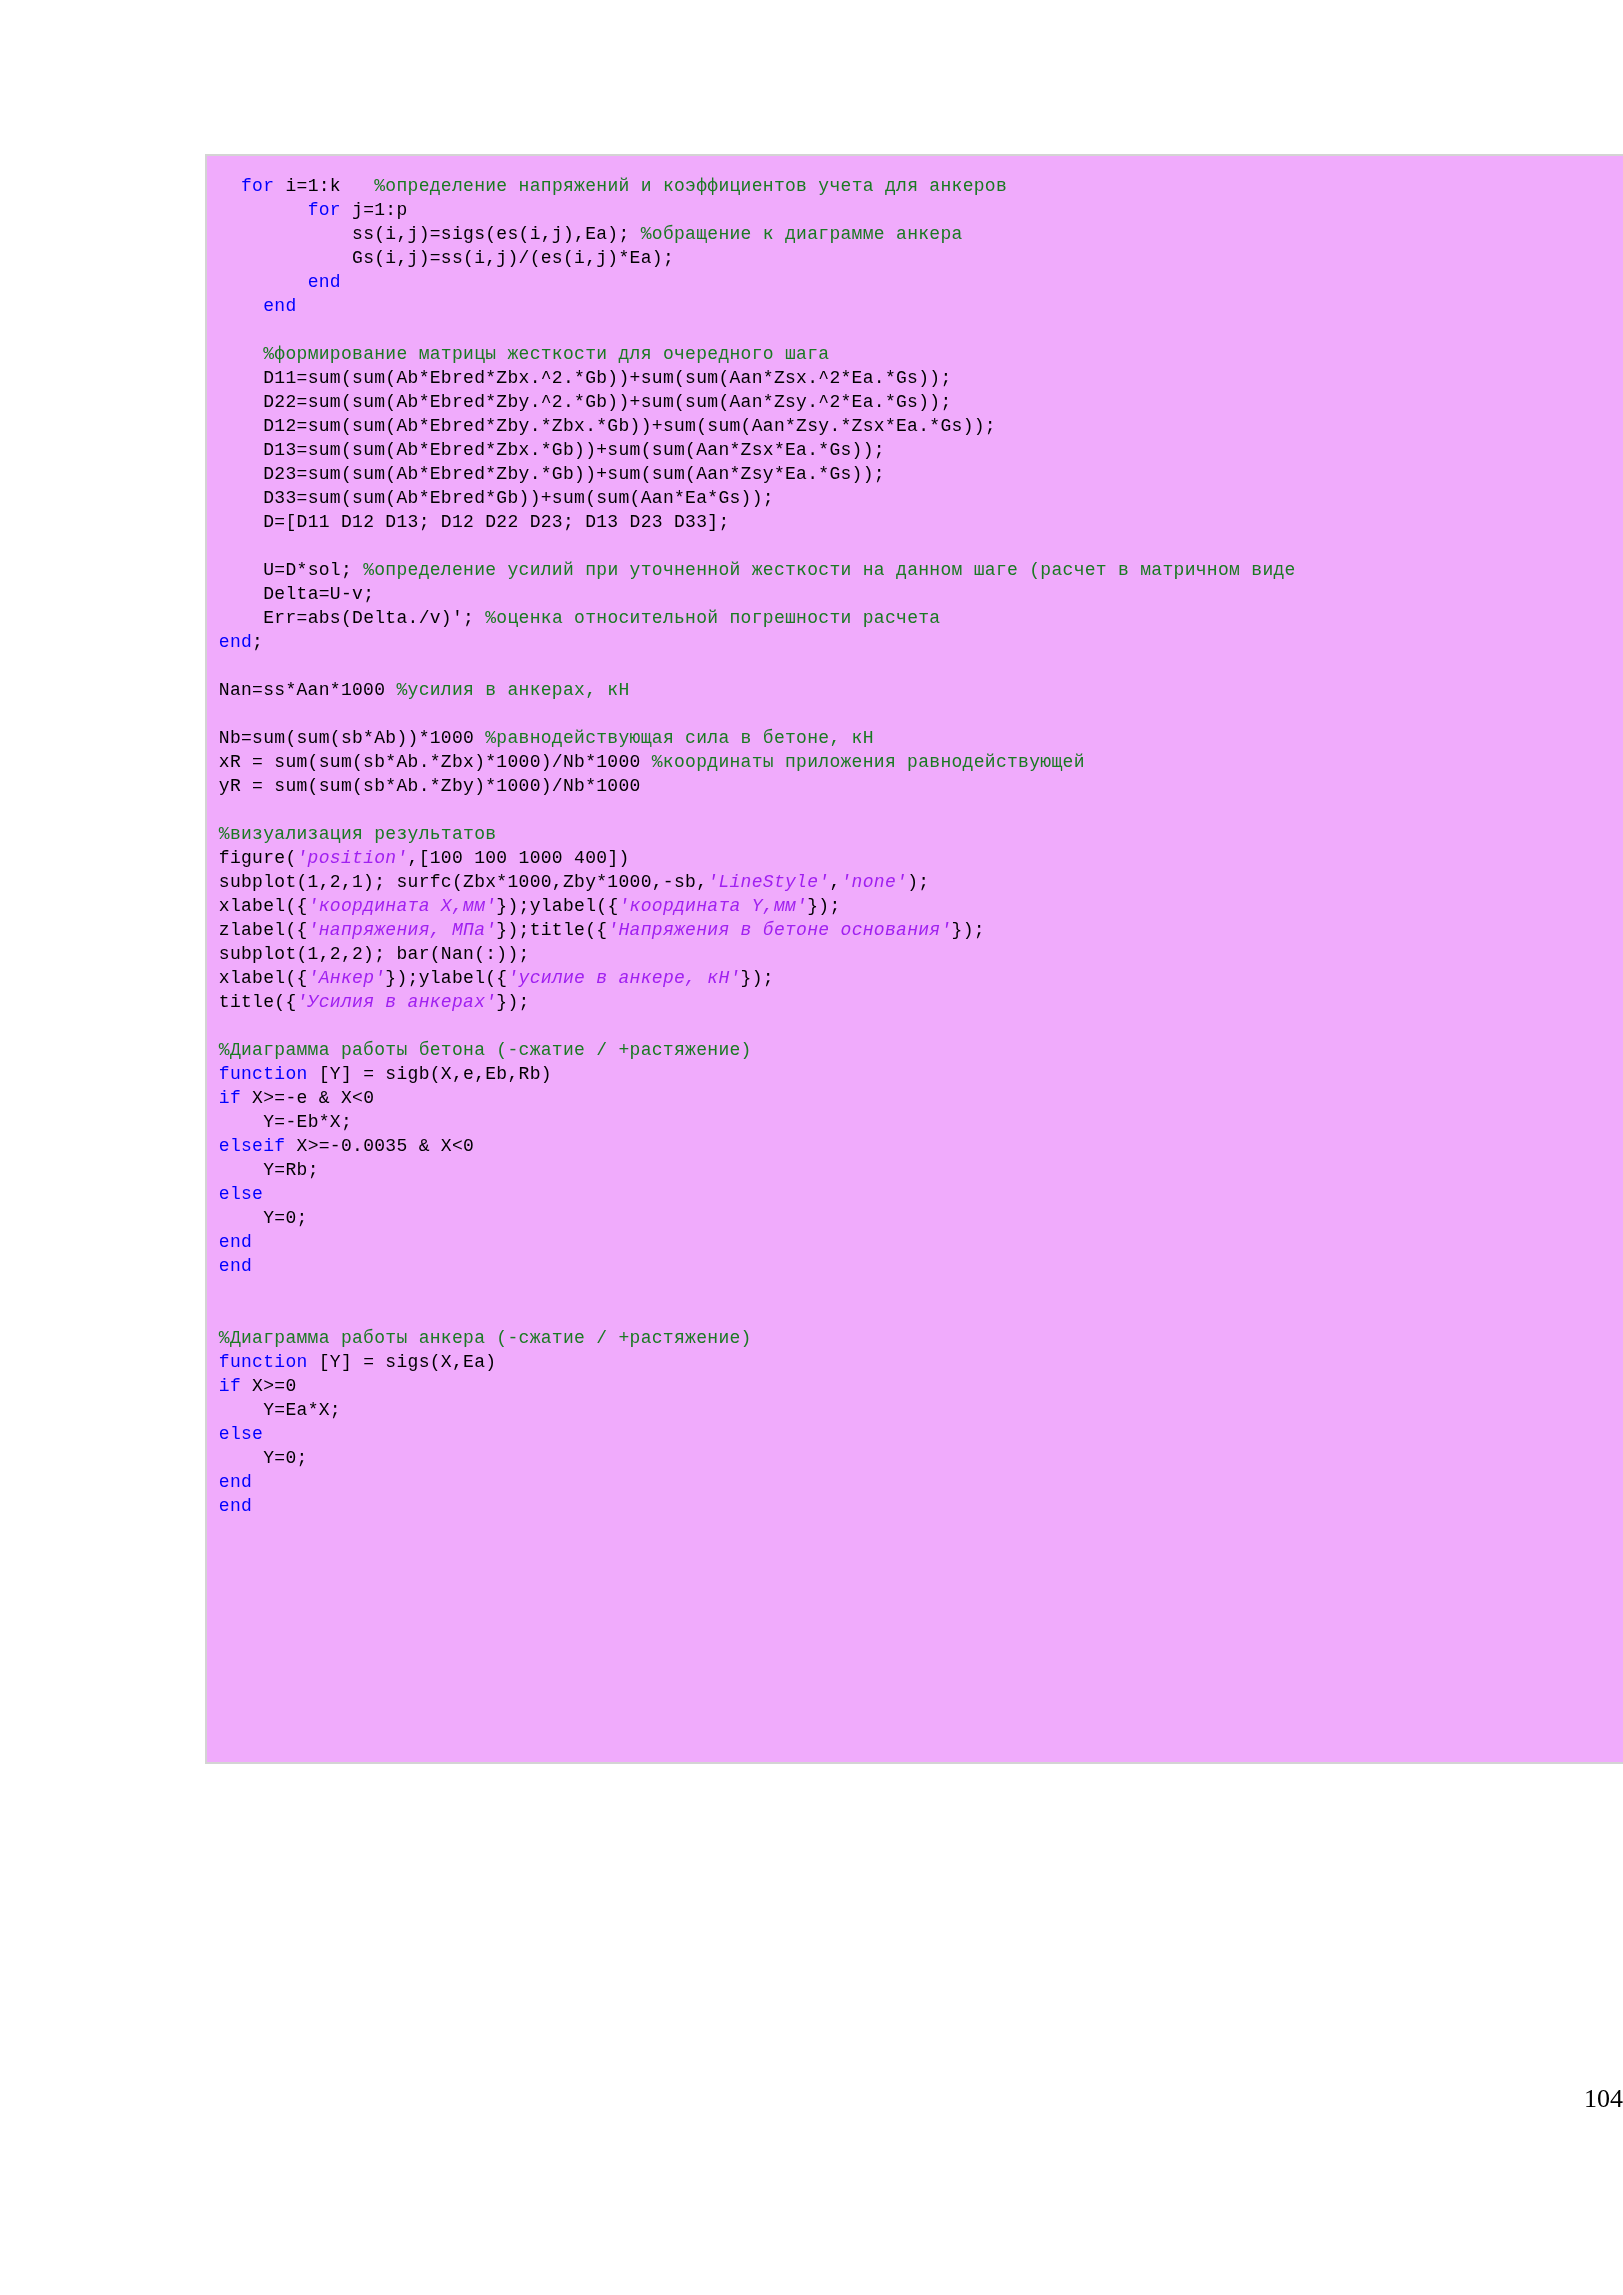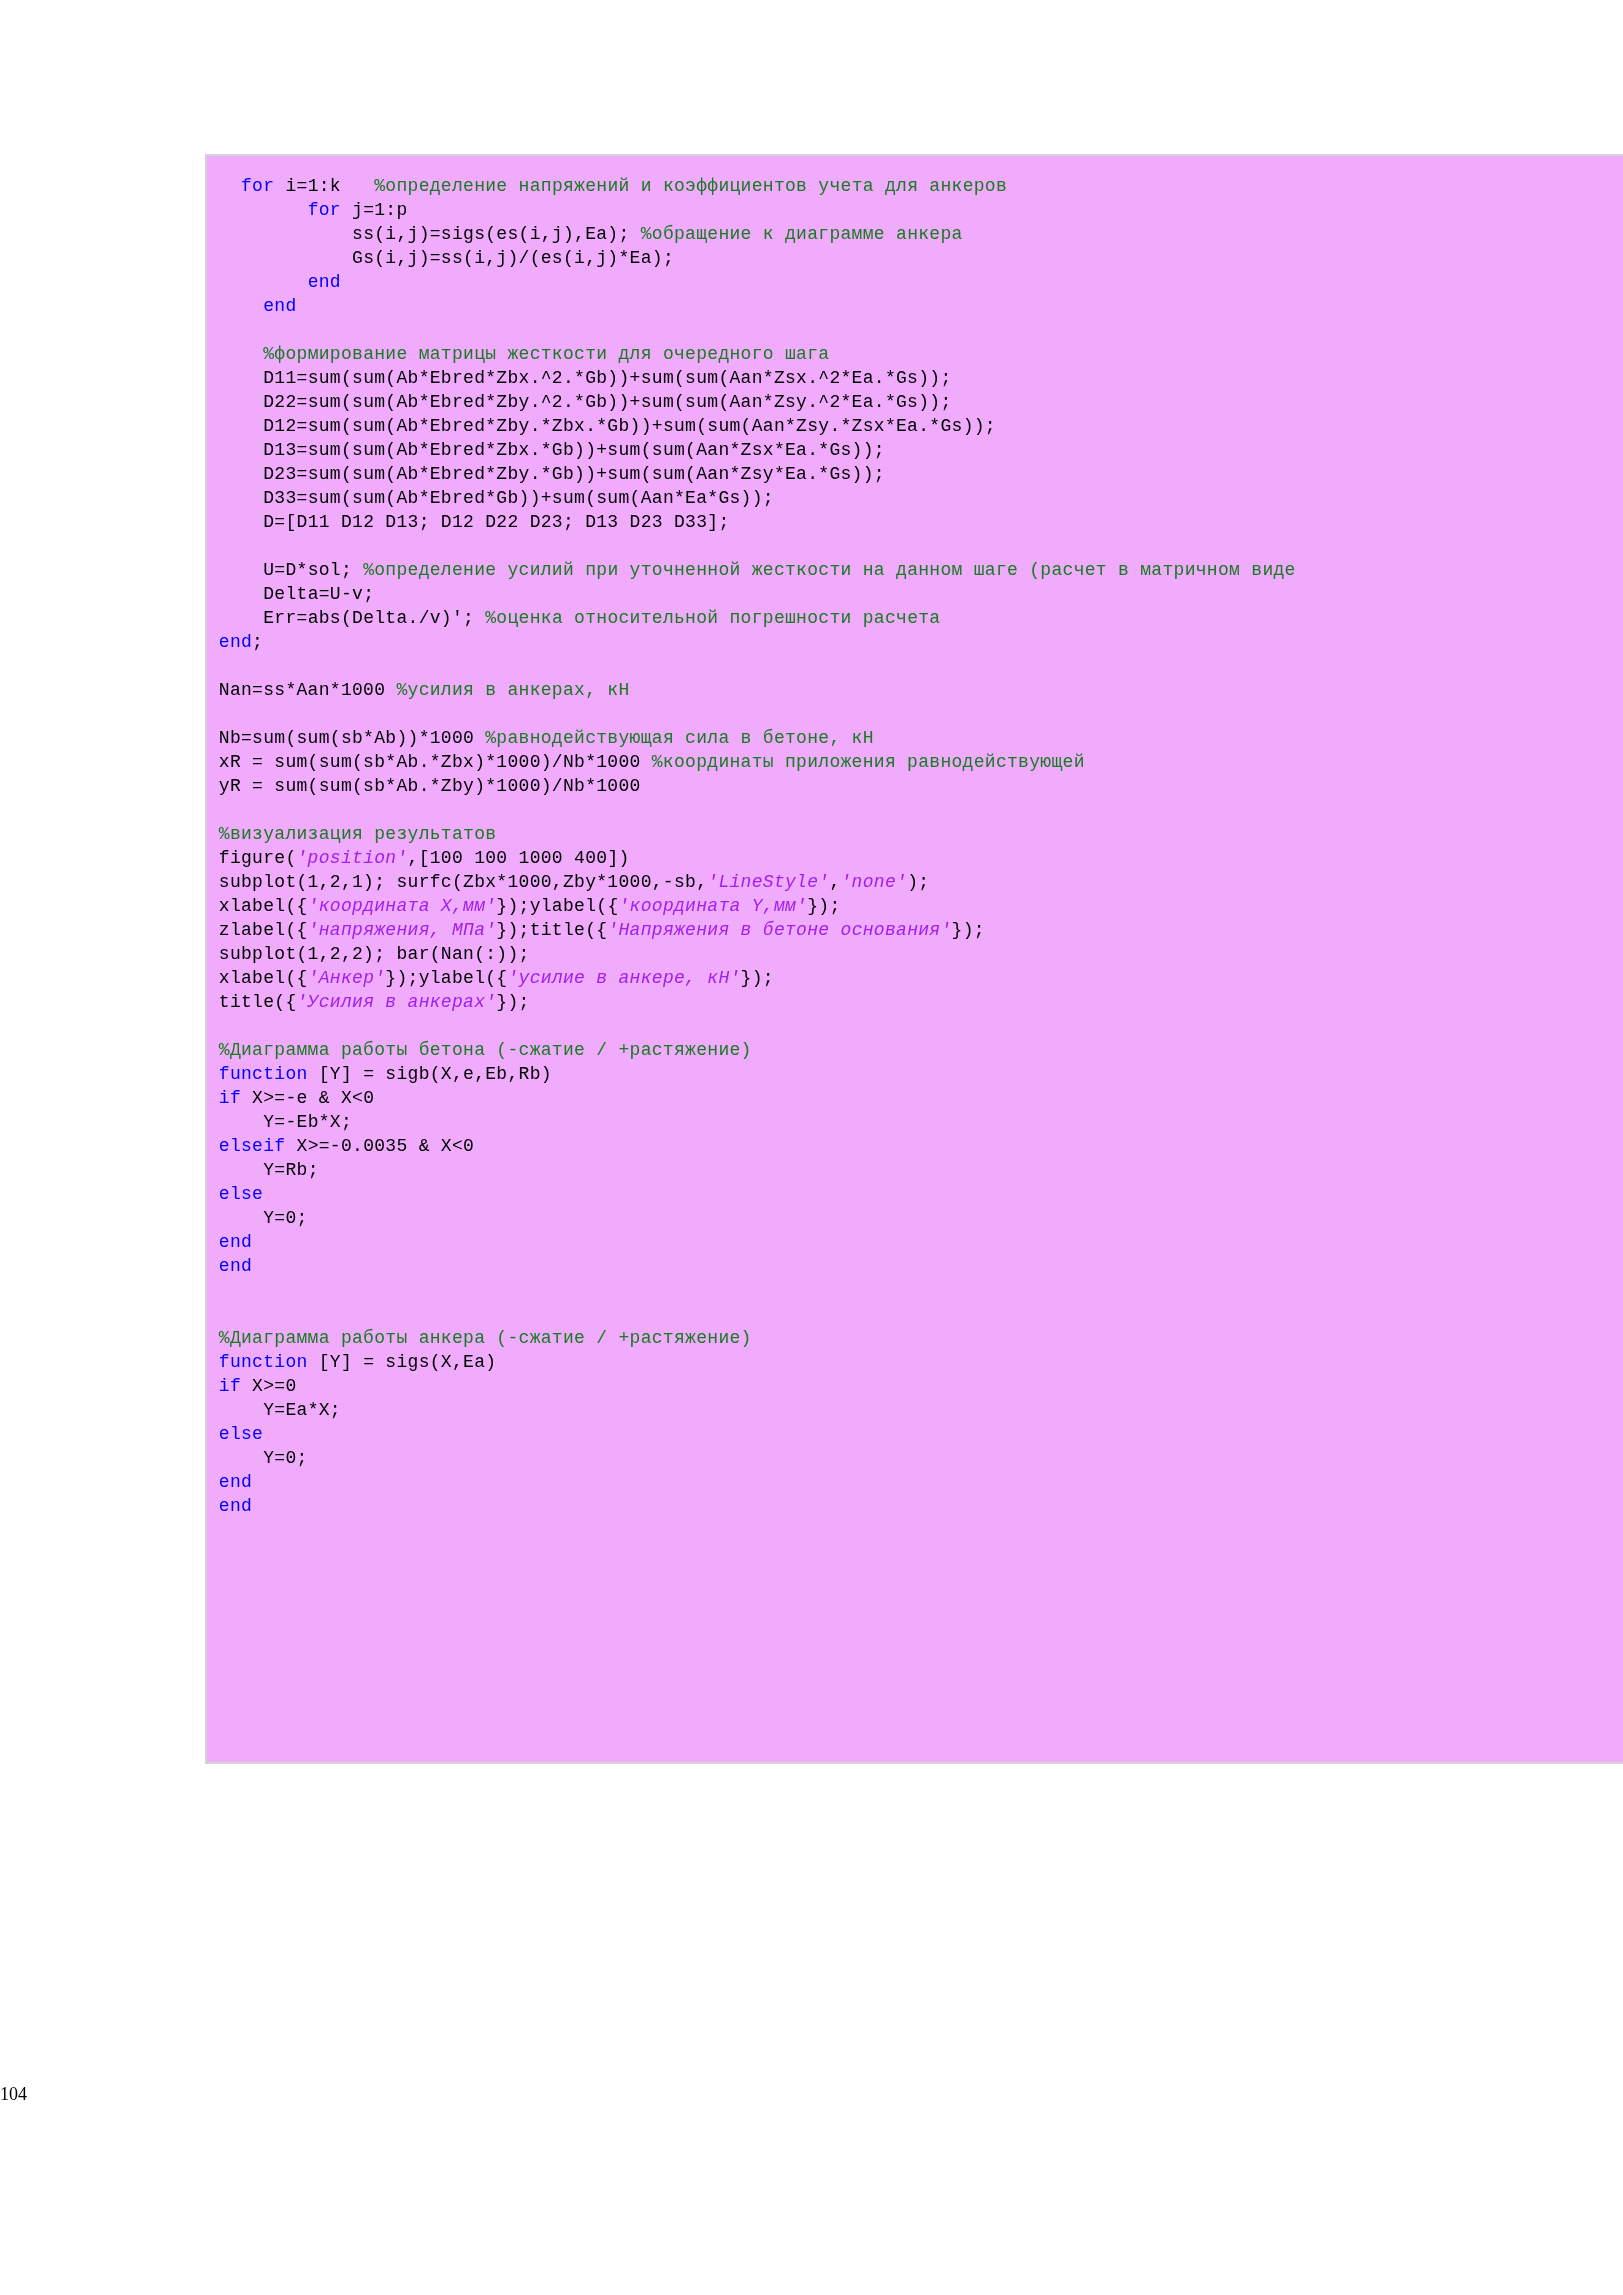--- a/index.html
+++ b/index.html
@@ -60,23 +60,23 @@
   .cmt  { color: #1a7a22; }
   .str  { color: #a020f0; font-style: italic; }
   .pln  { color: #000000; }
 
   
   #page-number {
     position: absolute;
     left: 0;
     top: 2084px;
     width: 1623px;
-    text-align: left;
+    text-align: right;
     font-family: "Liberation Serif", serif;
-    font-size: 18px;
+    font-size: 26px;
     color: #000000;
   }
 </style>
 </head>
 <body>
 
 <div id="page">
 
   <div id="code-block">
     <div id="code-listing"><span class="ln"><span class="pln">  </span><span class="kw">for</span><span class="pln"> i=1:k   </span><span class="cmt">%определение напряжений и коэффициентов учета для анкеров</span></span><span class="ln"><span class="pln">        </span><span class="kw">for</span><span class="pln"> j=1:p</span></span><span class="ln"><span class="pln">            ss(i,j)=sigs(es(i,j),Ea); </span><span class="cmt">%обращение к диаграмме анкера</span></span><span class="ln"><span class="pln">            Gs(i,j)=ss(i,j)/(es(i,j)*Ea);</span></span><span class="ln"><span class="pln">        </span><span class="kw">end</span></span><span class="ln"><span class="pln">    </span><span class="kw">end</span></span><span class="ln blank">&nbsp;</span><span class="ln"><span class="pln">    </span><span class="cmt">%формирование матрицы жесткости для очередного шага</span></span><span class="ln"><span class="pln">    D11=sum(sum(Ab*Ebred*Zbx.^2.*Gb))+sum(sum(Aan*Zsx.^2*Ea.*Gs));</span></span><span class="ln"><span class="pln">    D22=sum(sum(Ab*Ebred*Zby.^2.*Gb))+sum(sum(Aan*Zsy.^2*Ea.*Gs));</span></span><span class="ln"><span class="pln">    D12=sum(sum(Ab*Ebred*Zby.*Zbx.*Gb))+sum(sum(Aan*Zsy.*Zsx*Ea.*Gs));</span></span><span class="ln"><span class="pln">    D13=sum(sum(Ab*Ebred*Zbx.*Gb))+sum(sum(Aan*Zsx*Ea.*Gs));</span></span><span class="ln"><span class="pln">    D23=sum(sum(Ab*Ebred*Zby.*Gb))+sum(sum(Aan*Zsy*Ea.*Gs));</span></span><span class="ln"><span class="pln">    D33=sum(sum(Ab*Ebred*Gb))+sum(sum(Aan*Ea*Gs));</span></span><span class="ln"><span class="pln">    D=[D11 D12 D13; D12 D22 D23; D13 D23 D33];</span></span><span class="ln blank">&nbsp;</span><span class="ln"><span class="pln">    U=D*sol; </span><span class="cmt">%определение усилий при уточненной жесткости на данном шаге (расчет в матричном виде</span></span><span class="ln"><span class="pln">    Delta=U-v;</span></span><span class="ln"><span class="pln">    Err=abs(Delta./v)'; </span><span class="cmt">%оценка относительной погрешности расчета</span></span><span class="ln"><span class="kw">end</span><span class="pln">;</span></span><span class="ln blank">&nbsp;</span><span class="ln"><span class="pln">Nan=ss*Aan*1000 </span><span class="cmt">%усилия в анкерах, кН</span></span><span class="ln blank">&nbsp;</span><span class="ln"><span class="pln">Nb=sum(sum(sb*Ab))*1000 </span><span class="cmt">%равнодействующая сила в бетоне, кН</span></span><span class="ln"><span class="pln">xR = sum(sum(sb*Ab.*Zbx)*1000)/Nb*1000 </span><span class="cmt">%координаты приложения равнодействующей</span></span><span class="ln"><span class="pln">yR = sum(sum(sb*Ab.*Zby)*1000)/Nb*1000</span></span><span class="ln blank">&nbsp;</span><span class="ln"><span class="cmt">%визуализация результатов</span></span><span class="ln"><span class="pln">figure(</span><span class="str">'position'</span><span class="pln">,[100 100 1000 400])</span></span><span class="ln"><span class="pln">subplot(1,2,1); surfc(Zbx*1000,Zby*1000,-sb,</span><span class="str">'LineStyle'</span><span class="pln">,</span><span class="str">'none'</span><span class="pln">);</span></span><span class="ln"><span class="pln">xlabel({</span><span class="str">'координата X,мм'</span><span class="pln">});ylabel({</span><span class="str">'координата Y,мм'</span><span class="pln">});</span></span><span class="ln"><span class="pln">zlabel({</span><span class="str">'напряжения, МПа'</span><span class="pln">});title({</span><span class="str">'Напряжения в бетоне основания'</span><span class="pln">});</span></span><span class="ln"><span class="pln">subplot(1,2,2); bar(Nan(:));</span></span><span class="ln"><span class="pln">xlabel({</span><span class="str">'Анкер'</span><span class="pln">});ylabel({</span><span class="str">'усилие в анкере, кН'</span><span class="pln">});</span></span><span class="ln"><span class="pln">title({</span><span class="str">'Усилия в анкерах'</span><span class="pln">});</span></span><span class="ln blank">&nbsp;</span><span class="ln"><span class="cmt">%Диаграмма работы бетона (-сжатие / +растяжение)</span></span><span class="ln"><span class="kw">function</span><span class="pln"> [Y] = sigb(X,e,Eb,Rb)</span></span><span class="ln"><span class="kw">if</span><span class="pln"> X&gt;=-e &amp; X&lt;0</span></span><span class="ln"><span class="pln">    Y=-Eb*X;</span></span><span class="ln"><span class="kw">elseif</span><span class="pln"> X&gt;=-0.0035 &amp; X&lt;0</span></span><span class="ln"><span class="pln">    Y=Rb;</span></span><span class="ln"><span class="kw">else</span></span><span class="ln"><span class="pln">    Y=0;</span></span><span class="ln"><span class="kw">end</span></span><span class="ln"><span class="kw">end</span></span><span class="ln blank">&nbsp;</span><span class="ln blank">&nbsp;</span><span class="ln"><span class="cmt">%Диаграмма работы анкера (-сжатие / +растяжение)</span></span><span class="ln"><span class="kw">function</span><span class="pln"> [Y] = sigs(X,Ea)</span></span><span class="ln"><span class="kw">if</span><span class="pln"> X&gt;=0</span></span><span class="ln"><span class="pln">    Y=Ea*X;</span></span><span class="ln"><span class="kw">else</span></span><span class="ln"><span class="pln">    Y=0;</span></span><span class="ln"><span class="kw">end</span></span><span class="ln"><span class="kw">end</span></span></div>

